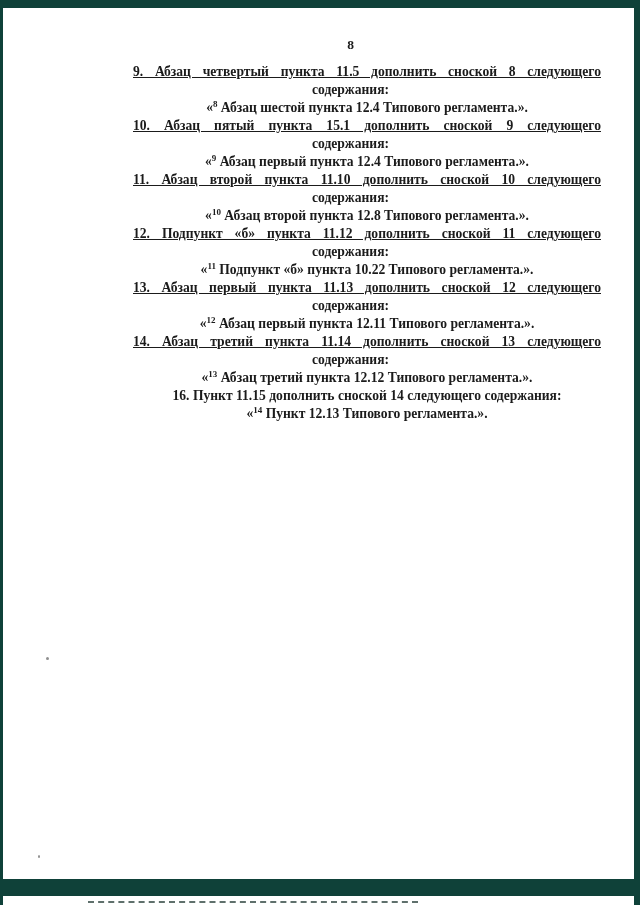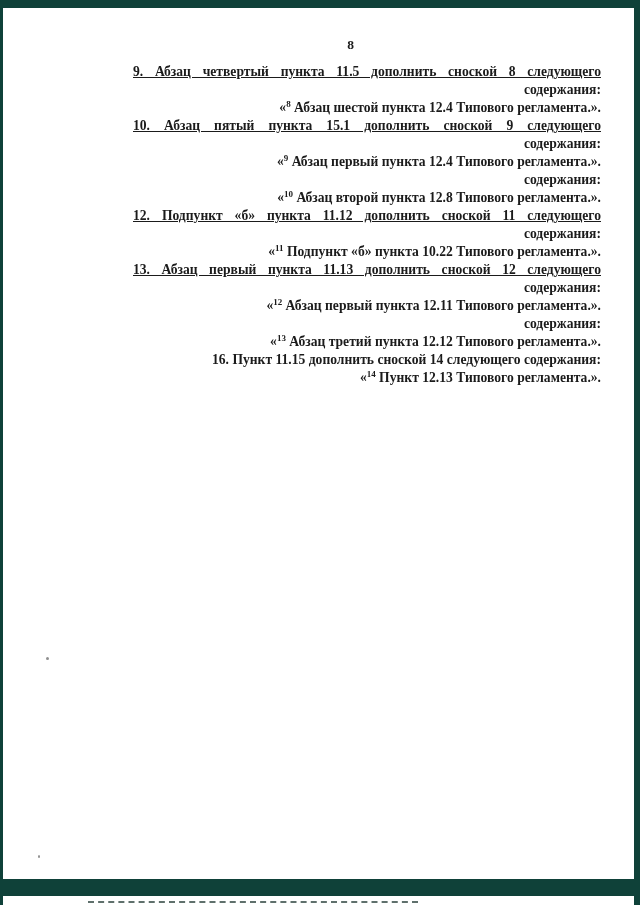--- a/index.html
+++ b/index.html
@@ -27,21 +27,21 @@
     position: absolute; top: 37px; left: 100px; width: 501px;
     text-align: center;
     font-size: 13.5px; font-weight: bold; color: #1c1c1c;
   }
 
   .text-block {
     position: absolute; top: 63px; left: 100px; width: 501px;
     font-size: 13.6px; line-height: 18px; font-weight: bold;
     color: #1b1b1b;
   }
-  .line { text-align: right; white-space: normal; }
+  .line { text-align: center; white-space: normal; }
   .justify { text-align: justify; text-align-last: justify; text-decoration: underline; }
   .indent { text-indent: 33px; }
   .fn-sup {
     font-size: 9px; line-height: 0;
     vertical-align: 5px; font-weight: bold;
   }
 
   .speck { position: absolute; background: #8f8f8f; border-radius: 50%; }
   .speck-1 { left: 46px; top: 657px; width: 3px; height: 3px; }
   .speck-2 { left: 38px; top: 855px; width: 2px; height: 3px; }
@@ -67,37 +67,39 @@
       <div class="line indent"><span>«</span><sup class="fn-sup">8</sup><span> Абзац шестой пункта 12.4 Типового регламента.».</span></div>
     </div>
 
     <div class="item">
       <div class="line justify indent">10. Абзац пятый пункта 15.1 дополнить сноской 9 следующего</div>
       <div class="line">содержания:</div>
       <div class="line indent"><span>«</span><sup class="fn-sup">9</sup><span> Абзац первый пункта 12.4 Типового регламента.».</span></div>
     </div>
 
     <div class="item">
+      <div class="line justify indent">11. Абзац второй пункта 11.10 дополнить сноской 10 следующего</div>
       <div class="line">содержания:</div>
       <div class="line indent"><span>«</span><sup class="fn-sup">10</sup><span> Абзац второй пункта 12.8 Типового регламента.».</span></div>
     </div>
 
     <div class="item">
       <div class="line justify indent">12. Подпункт «б» пункта 11.12 дополнить сноской 11 следующего</div>
       <div class="line">содержания:</div>
       <div class="line indent"><span>«</span><sup class="fn-sup">11</sup><span> Подпункт «б» пункта 10.22 Типового регламента.».</span></div>
     </div>
 
     <div class="item">
       <div class="line justify indent">13. Абзац первый пункта 11.13 дополнить сноской 12 следующего</div>
       <div class="line">содержания:</div>
       <div class="line indent"><span>«</span><sup class="fn-sup">12</sup><span> Абзац первый пункта 12.11 Типового регламента.».</span></div>
     </div>
 
     <div class="item">
+      <div class="line justify indent">14. Абзац третий пункта 11.14 дополнить сноской 13 следующего</div>
       <div class="line">содержания:</div>
       <div class="line indent"><span>«</span><sup class="fn-sup">13</sup><span> Абзац третий пункта 12.12 Типового регламента.».</span></div>
     </div>
 
     <div class="item">
       <div class="line indent">16. Пункт 11.15 дополнить сноской 14 следующего содержания:</div>
       <div class="line indent"><span>«</span><sup class="fn-sup">14</sup><span> Пункт 12.13 Типового регламента.».</span></div>
     </div>
 
   </div>

